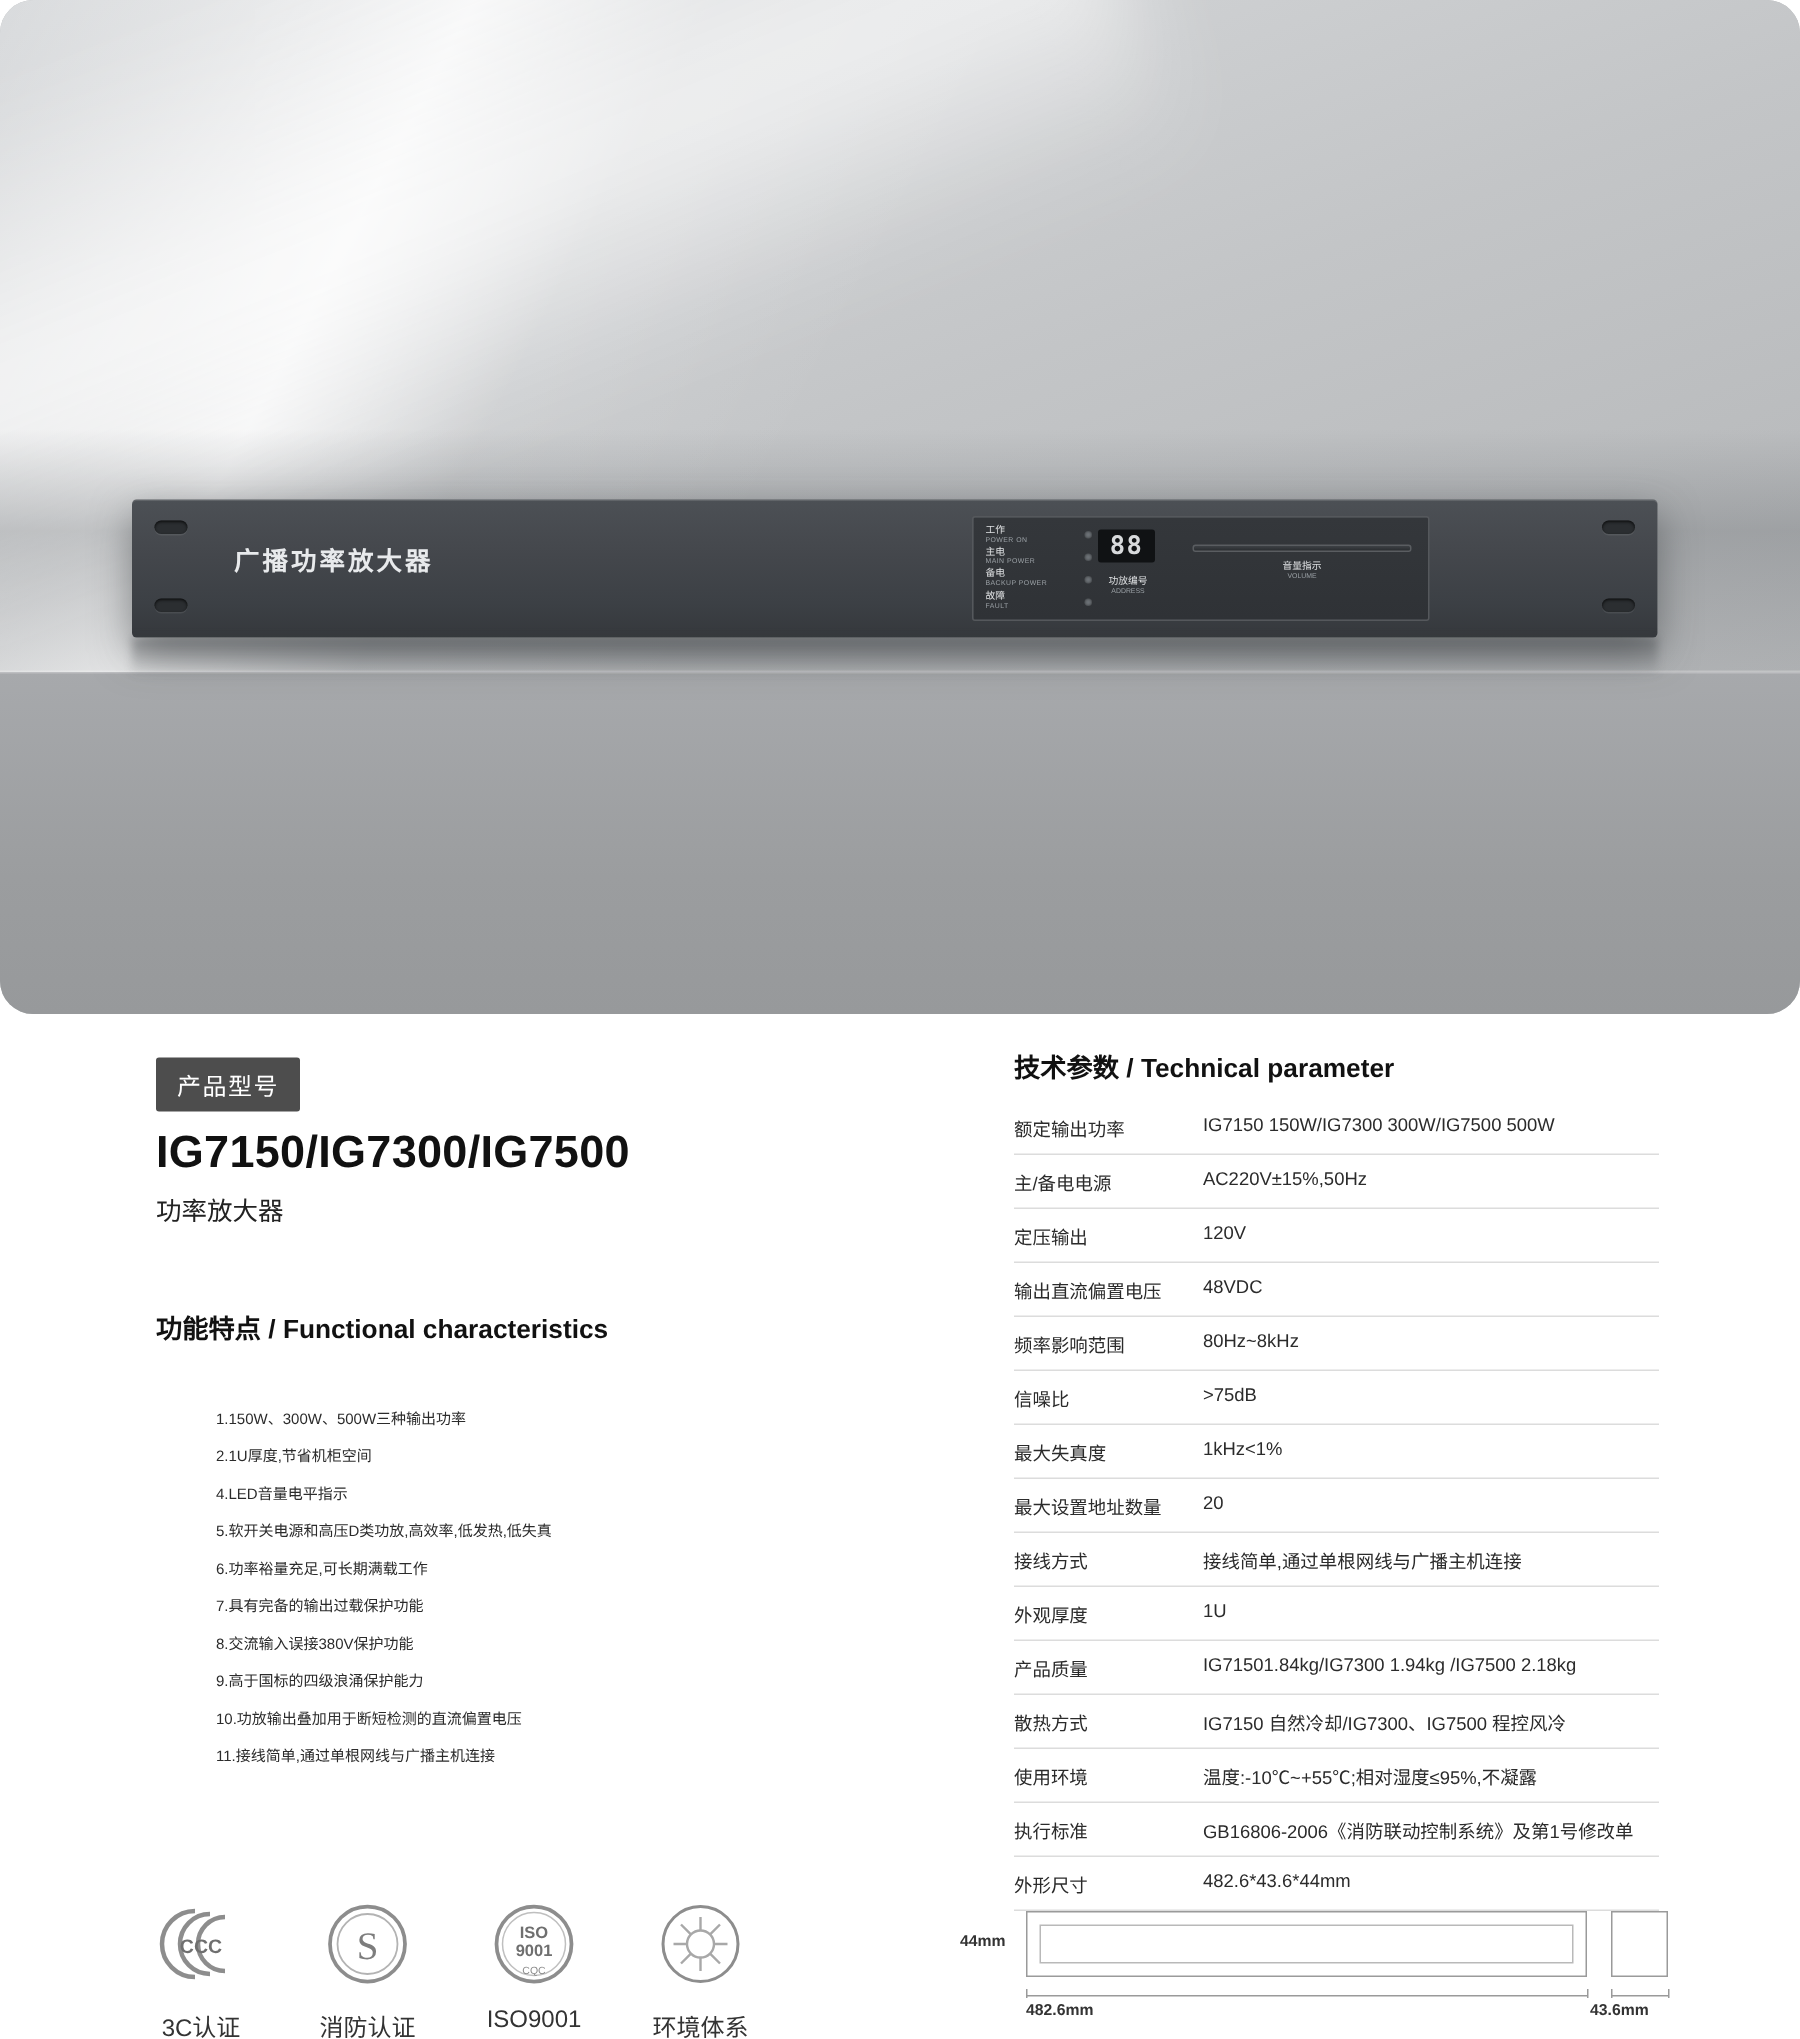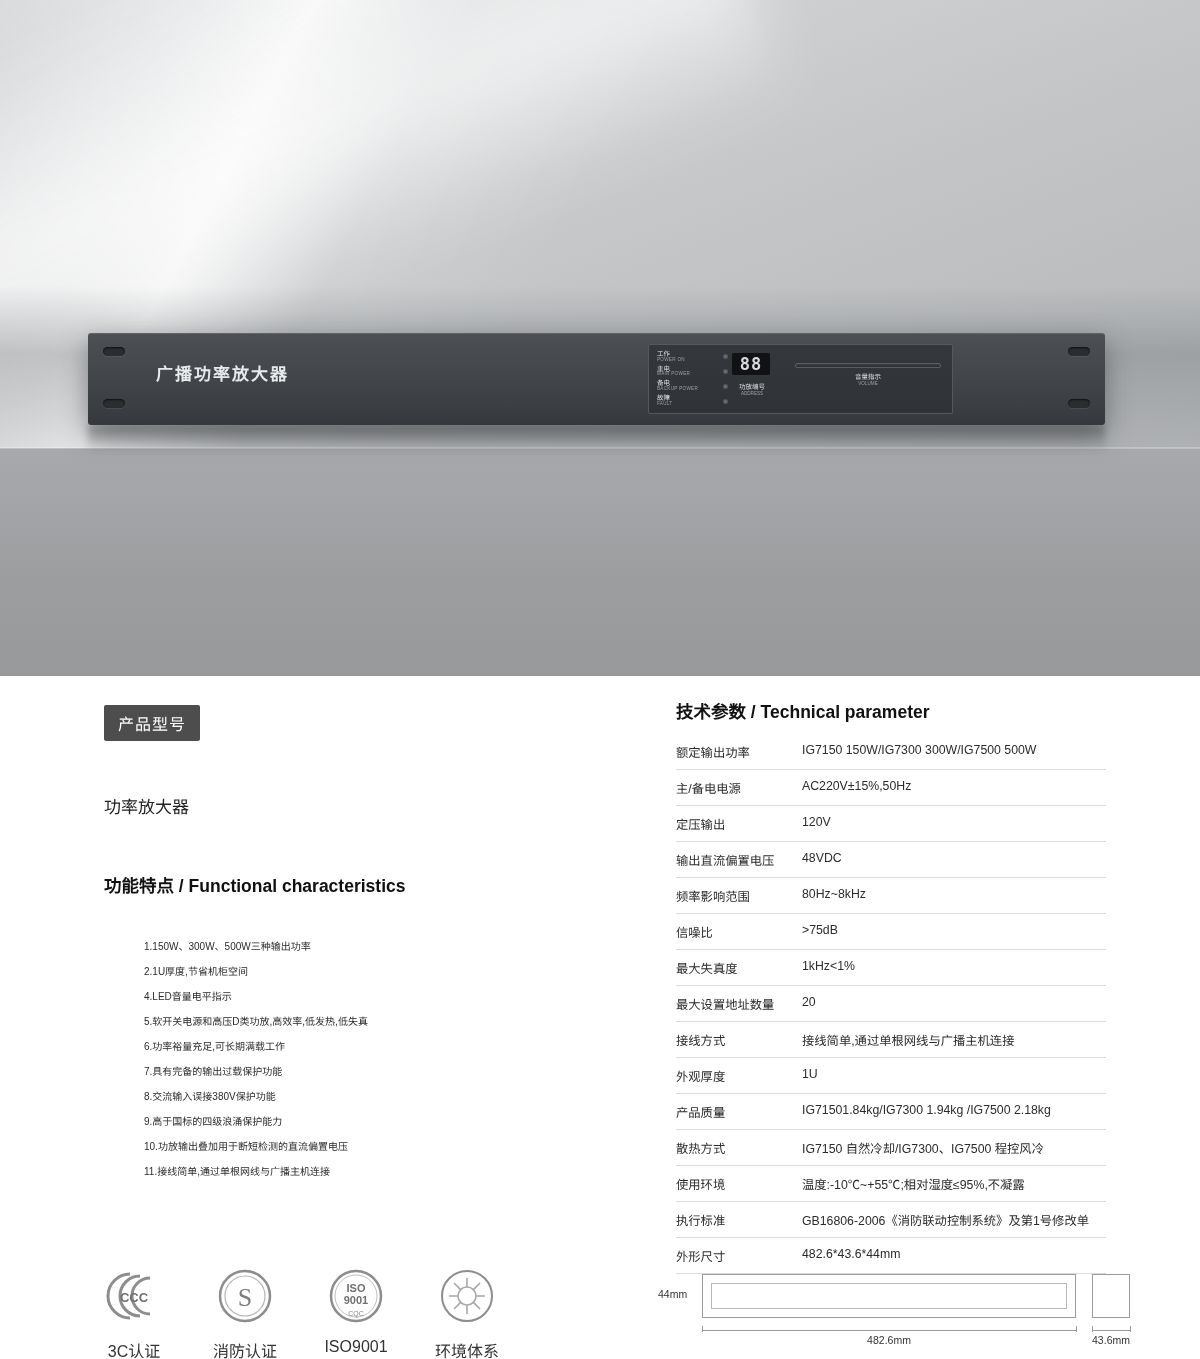--- a/index.html
+++ b/index.html
@@ -4,21 +4,21 @@
 <style>
   * { box-sizing: border-box; }
   html, body { margin:0; padding:0; }
   body {
     width:1200px; height:1359px; position:relative;
     font-family:"Liberation Sans", sans-serif;
     background:#ffffff; color:#1a1a1a; overflow:hidden;
   }
 
   
-  .hero { position:absolute; left:0; top:0; width:1200px; height:676px; overflow:hidden; background:#b9bbbd; }
+  .hero { position:absolute; left:0; top:0; width:1200px; height:676px; overflow:hidden; background:#b9bbbd;border-radius:22px; }
   .hero-bgtop {
     position:absolute; left:0; top:0; width:1200px; height:450px;
     background:
       linear-gradient(118deg, rgba(255,255,255,0.00) 0%, rgba(255,255,255,0.55) 16%, rgba(255,255,255,0.80) 22%, rgba(255,255,255,0.10) 33%, rgba(255,255,255,0.0) 48%),
       linear-gradient(160deg,#d9dbdd 0%, #cfd1d3 28%, #c3c5c7 55%, #b4b6b8 100%);
   }
   .hero-shadowband {
     position:absolute; left:0; top:286px; width:1200px; height:170px;
     background:linear-gradient(180deg, rgba(120,124,128,0.0) 0%, rgba(110,114,118,0.35) 40%, rgba(150,153,156,0.15) 100%);
   }
@@ -115,33 +115,33 @@
   
   .certs { position:absolute; left:100px; top:586px; width:380px; display:flex; gap:43px; }
   .cert { width:74px; text-align:center; }
   .cert-mark {
     width:68px; height:68px; margin:0 auto 8px auto; border-radius:50%;
     display:flex; align-items:center; justify-content:center; position:relative;
   }
   .cert-cap { font-size:16px; color:#333; }
 
   
-  .dims { position:absolute; left:658px; top:592px; width:470px; height:78px; }
+  .dims { position:absolute; left:640px; top:592px; width:470px; height:78px;font-weight:bold; }
   .dim-h { position:absolute; left:0; top:20px; font-size:10.5px; color:#333; }
   .dim-box {
     position:absolute; left:44px; top:6px; width:374px; height:44px;
     border:1px solid #9a9a9a; background:#fff;
   }
   .dim-box-inner { position:absolute; left:8px; top:8px; right:8px; bottom:8px; border:1px solid #b9b9b9; }
   .dim-side { position:absolute; left:434px; top:6px; width:38px; height:44px; border:1px solid #9a9a9a; background:#fff; }
   .dim-line { position:absolute; height:1px; background:#9a9a9a; top:62px; }
   .dim-line.main { left:44px; width:374px; }
   .dim-line.side { left:434px; width:38px; }
   .tick { position:absolute; width:1px; height:6px; background:#9a9a9a; top:58px; }
-  .dim-cap { position:absolute; top:66px; font-size:10.5px; color:#333; text-align:center; }
+  .dim-cap { position:absolute; top:66px; font-size:10.5px; color:#333; }
   .dim-cap.main { left:44px; width:374px; }
   .dim-cap.side { left:420px; width:66px; }
 </style>
 </head>
 <body>
 
 <div class="hero">
   <div class="hero-bgtop"></div>
   <div class="hero-hilite"></div>
   <div class="hero-shadowband"></div>
@@ -193,20 +193,21 @@
         <span class="en">VOLUME</span>
       </div>
     </div>
   </div>
   <div class="amp-reflect"></div>
 </div>
 
 <div class="content">
 
   <div class="badge">产品型号</div>
+  <div class="model">IG7150/IG7300/IG7500</div>
   <div class="subtitle">功率放大器</div>
 
   <div class="sec-title feat-title">功能特点 / Functional characteristics</div>
   <ul class="feat-list">
     <li>1.150W、300W、500W三种输出功率</li>
     <li>2.1U厚度,节省机柜空间</li>
     <li>4.LED音量电平指示</li>
     <li>5.软开关电源和高压D类功放,高效率,低发热,低失真</li>
     <li>6.功率裕量充足,可长期满载工作</li>
     <li>7.具有完备的输出过载保护功能</li>

